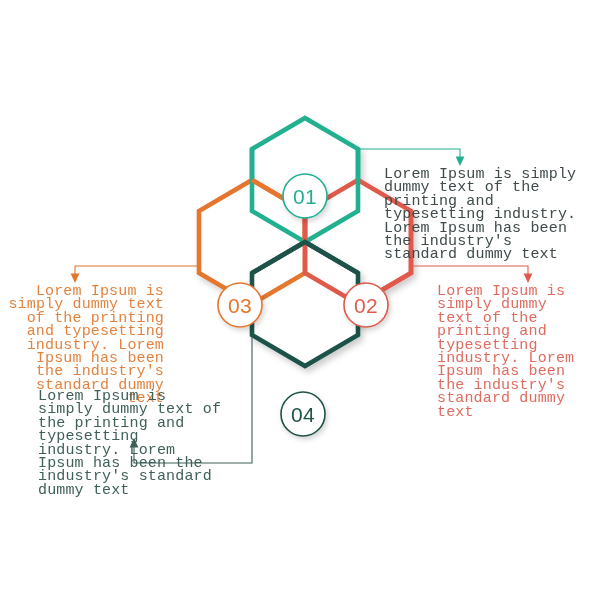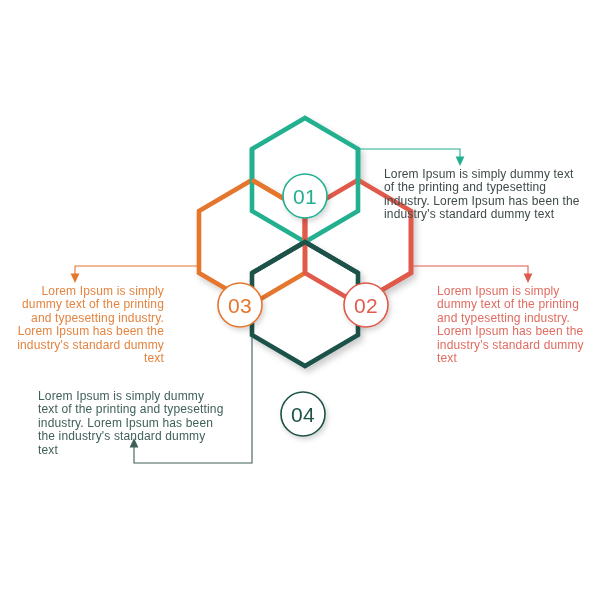--- a/index.html
+++ b/index.html
@@ -28,25 +28,25 @@
     left: 0;
     top: 0;
     width: 612px;
     height: 612px;
     display: block;
   }
 
   
   .desc {
     position: absolute;
-    font-size: 12px;
+    font-size: 15px;
     line-height: 13.4px;
     letter-spacing: 0.15px;
     white-space: pre-line;
-    font-family: Liberation Sans, sans-serif;
+    font-family: Liberation Mono, monospace;
   }
   .desc-01 {
     left: 384px;
     top: 168px;
     width: 196px;
     text-align: left;
     color: #3f4a4a;
   }
   .desc-02 {
     left: 437px;

